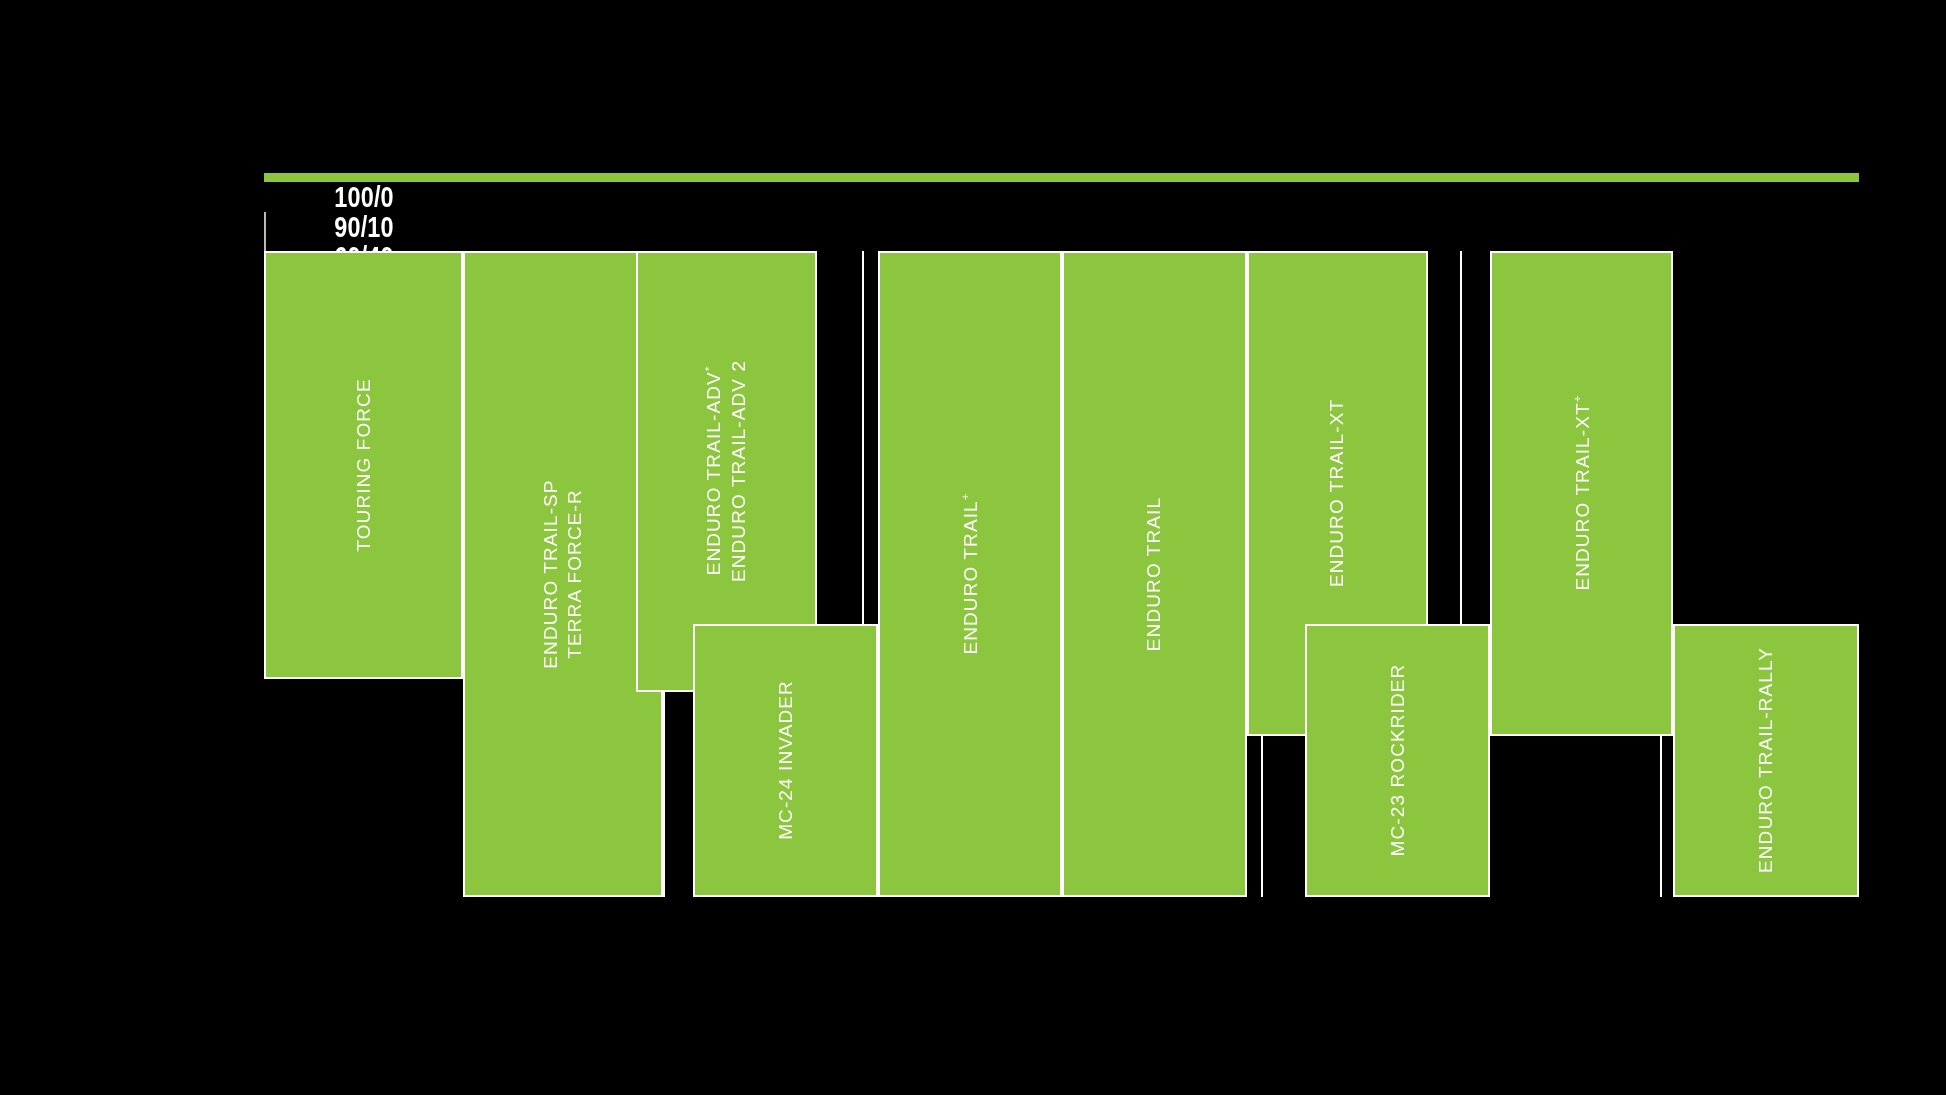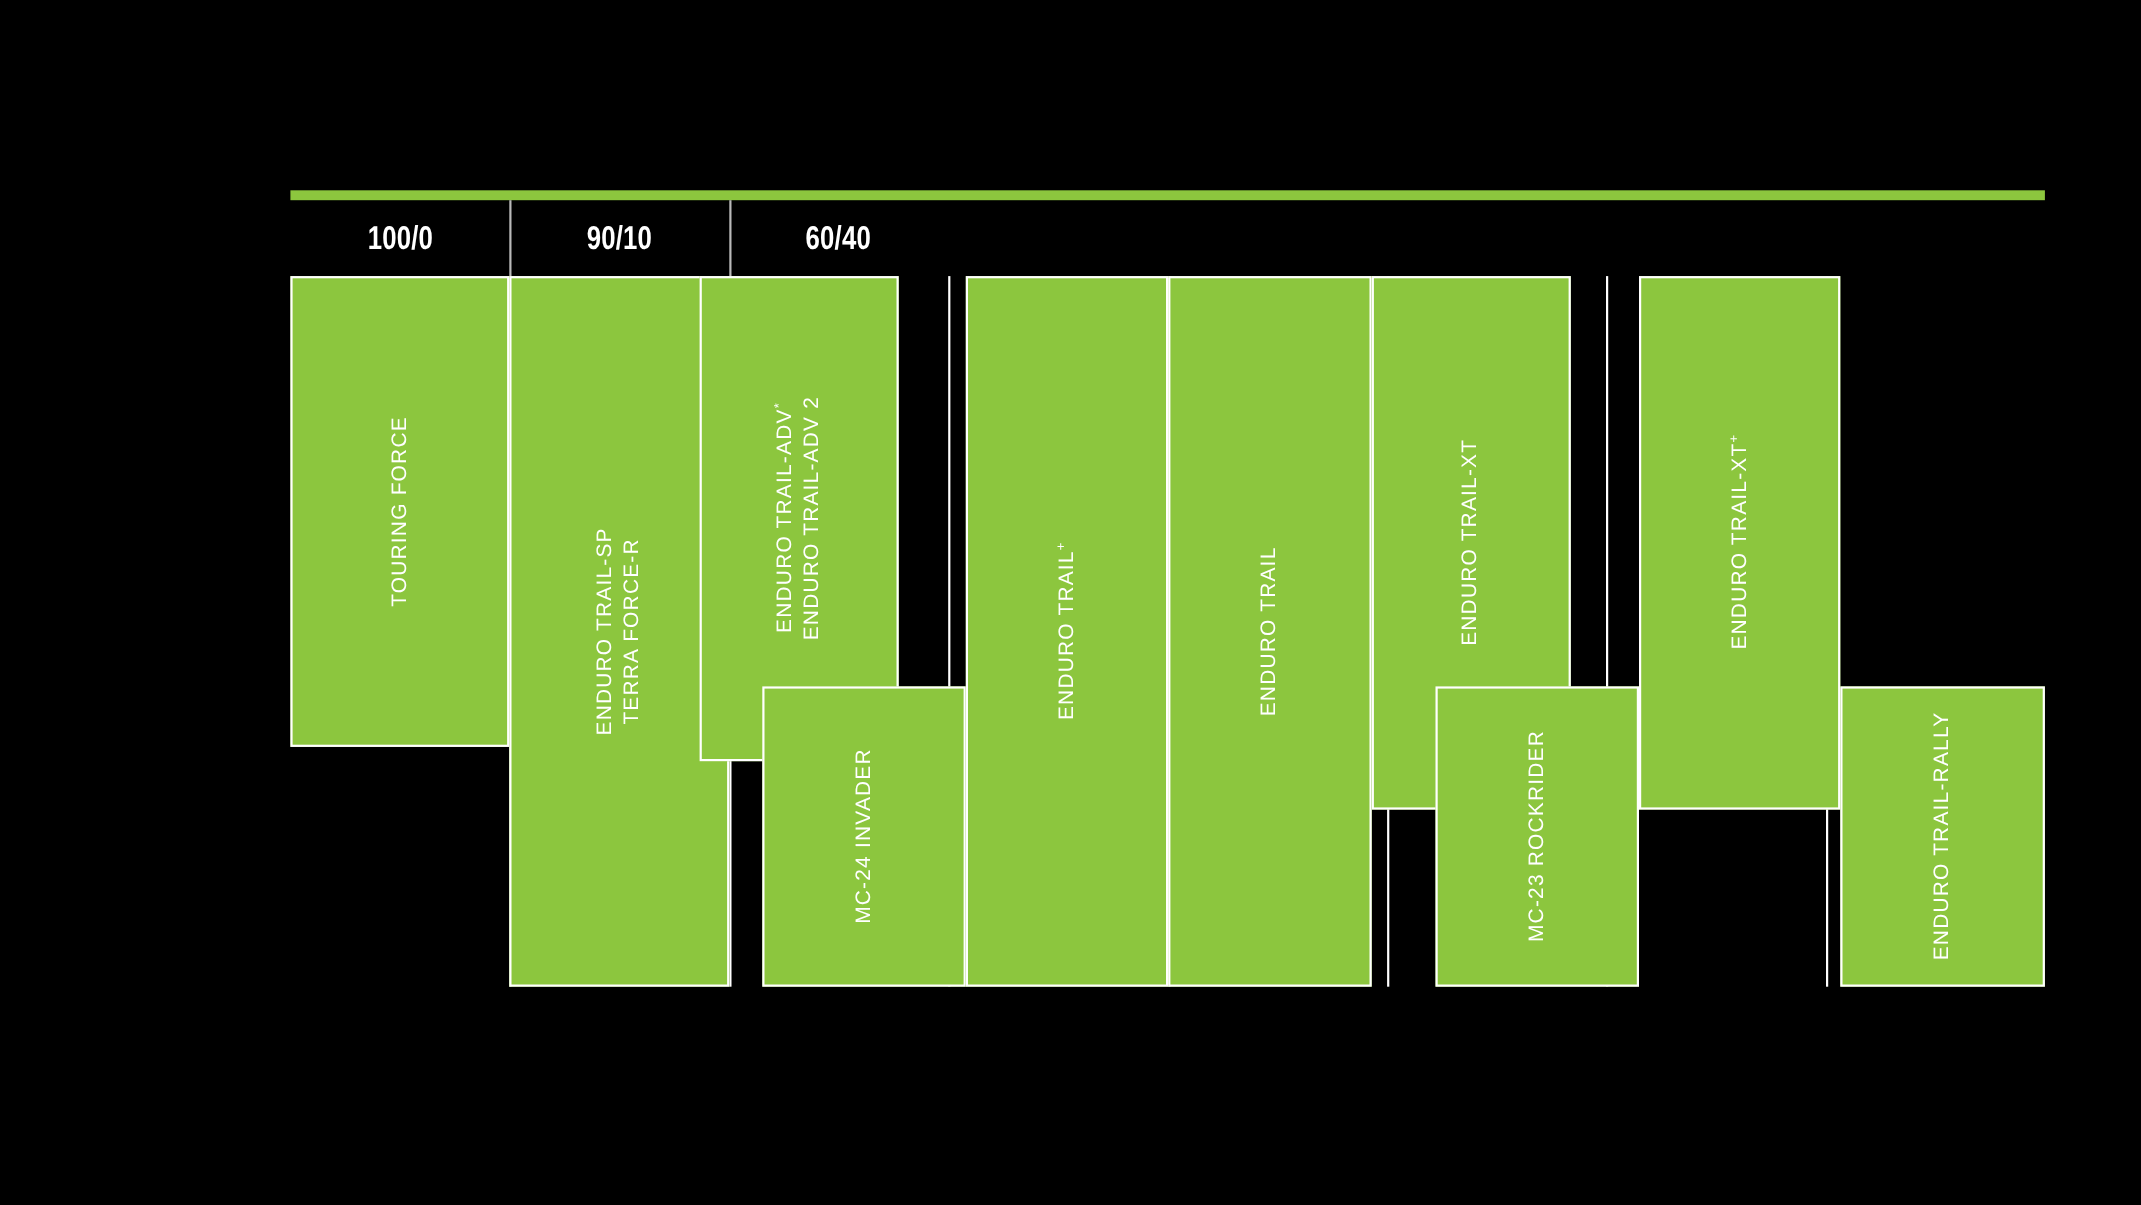--- a/index.html
+++ b/index.html
@@ -28,21 +28,21 @@
   
   .top-rule {
     position: absolute;
     background: #8CC63E;
   }
 
   
   .header-band {
     position: absolute;
     display: flex;
-    flex-direction: row;
+    flex-direction: column;
   }
   .header-cell {
     position: relative;
     display: flex;
     align-items: center;
     justify-content: center;
     color: #ffffff;
     font-weight: 700;
     letter-spacing: 0.2px;
     box-sizing: border-box;

